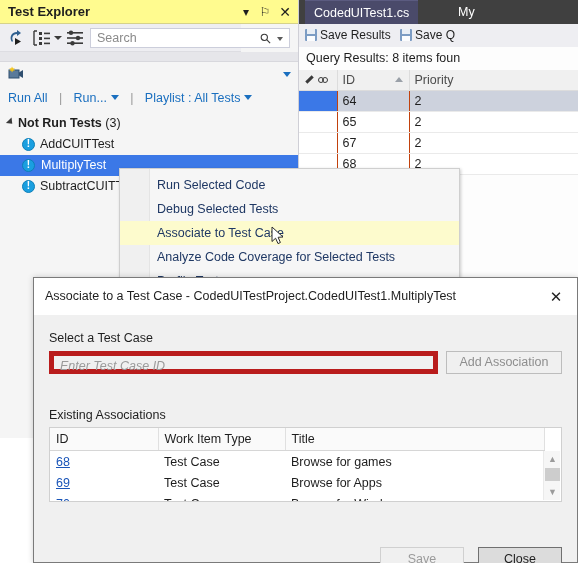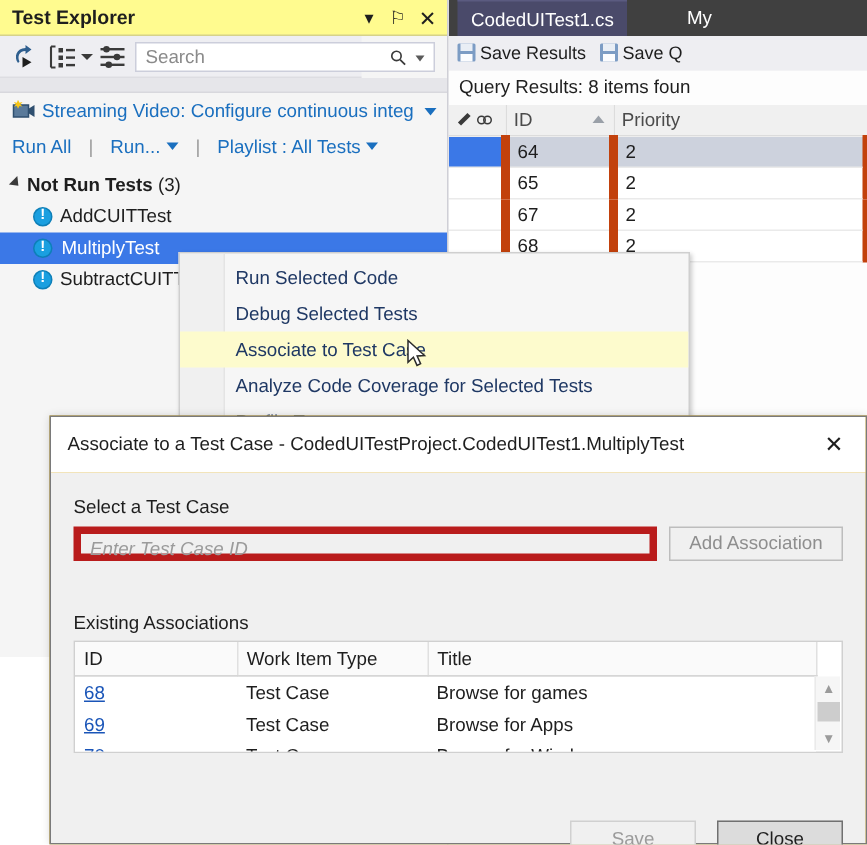--- a/index.html
+++ b/index.html
@@ -120,21 +120,21 @@
     font-weight: normal;
     text-align: left;
     color: #4b4b4b;
     height: 20px;
     padding: 0 5px;
     position: relative;
     overflow: hidden;
     white-space: nowrap;
   }
   #results-grid td {
-    border-right: 6px solid #c2410c;
+    border-right: 1px solid #c2410c;
     border-bottom: 1px solid #eaeaea;
     height: 20px;
     padding: 0 5px;
     color: #1e1e1e;
     white-space: nowrap;
     overflow: hidden;
   }
   tr.sel td { background: #cdd2dd; }
   tr.sel td.rowmark { background: #3b78e7; }
   td.rowmark, th.rowmark { padding:0; }
@@ -639,21 +639,20 @@
   </div>
 
   <div id="te-subbar"></div>
 
   <div id="te-ci-row">
     <svg id="ci-icon" viewBox="0 0 16 15">
       <rect x="1" y="4" width="10" height="8" fill="#5a7a9a" stroke="#2f4f6f" stroke-width="1"></rect>
       <path d="M11 6.5 L15 4 L15 12 L11 9.5 Z" fill="#2f4f6f"></path>
       <path d="M4 0.5 L5 2.5 L7 2 L5.6 3.6 L7 5 L5 4.6 L4 6.5 L3.2 4.6 L1.2 5 L2.6 3.6 L1.2 2 L3.2 2.5 Z" fill="#f5c518"></path>
     </svg>
-    <span id="ci-text">Streaming Video: Configure continuous integ</span>
     <span id="ci-caret"></span>
   </div>
 
   <div id="te-links-row">
     <span class="lnk">Run All</span>
     <span class="sep">|</span>
     <span class="lnk"><span>Run...</span><span class="mini-caret"></span></span>
     <span class="sep">|</span>
     <span class="lnk"><span>Playlist : All Tests</span><span class="mini-caret"></span></span>
   </div>

